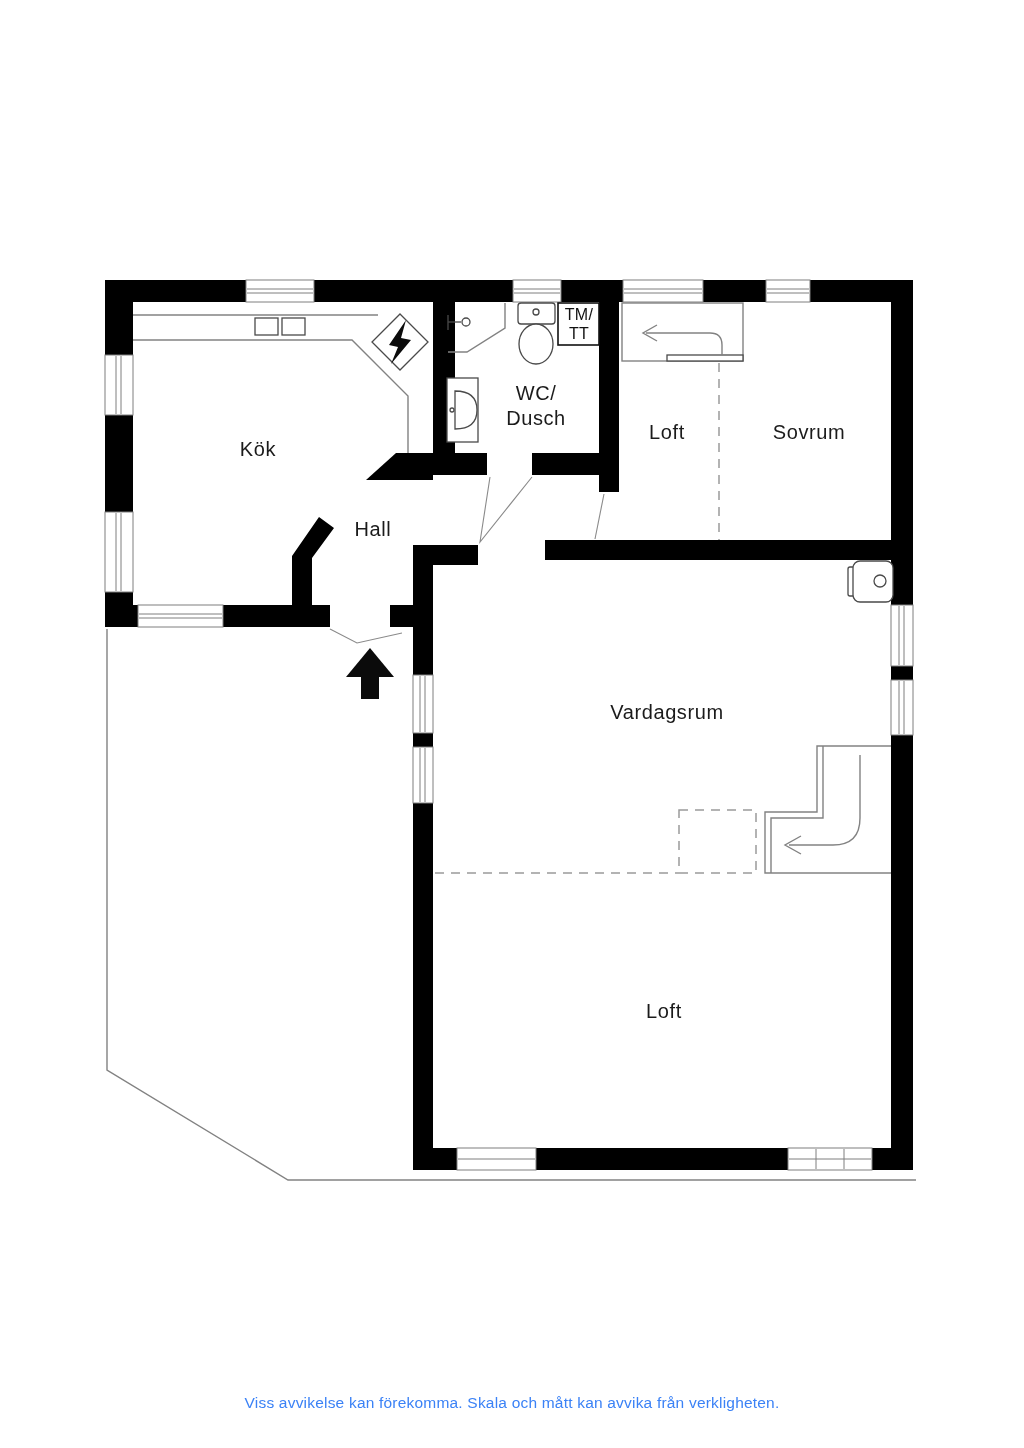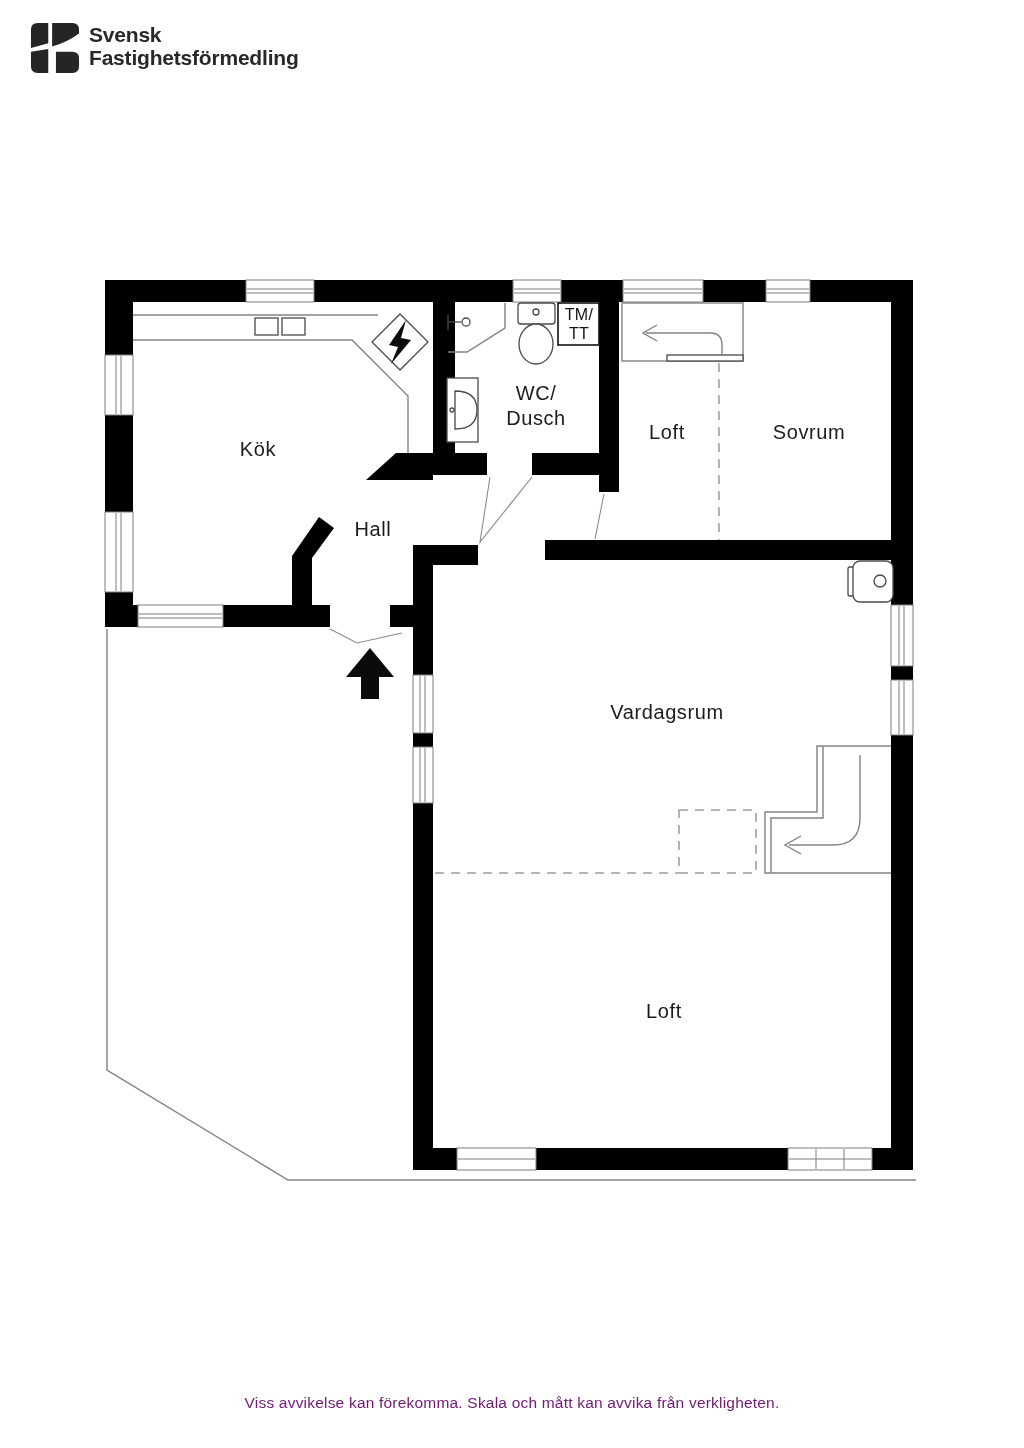--- a/index.html
+++ b/index.html
@@ -23,39 +23,27 @@
   .fixline{stroke:#4a4a4a;stroke-width:1.3;fill:none;}
   .dash{stroke:#9a9a9a;stroke-width:1.5;fill:none;stroke-dasharray:9 7;}
   .swing{stroke:#8a8a8a;stroke-width:1.1;fill:none;}
   .blackfill{fill:#0b0b0b;stroke:none;}
   .tmttbox{fill:#ffffff;stroke:#111111;stroke-width:1.6;}
   .room-label{fill:#1b1b1b;font-size:20px;letter-spacing:0.6px;text-anchor:middle;}
   .small-label{fill:#111111;font-size:16px;letter-spacing:0.3px;text-anchor:middle;}
 
   
   .footer{position:absolute;left:0;top:1394px;width:1024px;text-align:center;
-          font-size:15.5px;color:#701a75;letter-spacing:0.2px;}
+          font-size:15.5px;color:#3b82f6;letter-spacing:0.2px;}
 </style>
 </head>
 <body>
 
 <div class="page">
 
-  <div class="logo">
-    <svg class="logo-icon" viewBox="0 0 52 54">
-      <path d="M1,8 Q1,1 8,1 H19 V22 L1,27 Z"></path>
-      <path d="M1,31 L19,28 V53 H8 Q1,53 1,46 Z"></path>
-      <path d="M23,1 H44 Q51,1 51,8 V12 Q38,21.5 23,25.5 Z"></path>
-      <path d="M27,31 H44 Q51,31 51,38 V46 Q51,53 44,53 H27 Z"></path>
-    </svg>
-    <div class="logo-text">
-      <div>Svensk</div>
-      <div>Fastighetsförmedling</div>
-    </div>
-  </div>
 
   <svg class="plan" viewBox="0 0 1024 1448">
 
     <g>
       <path class="thin" d="M107,629 V1070 L288,1180 H916"></path>
     </g>
 
     <g>
       <rect class="wall" x="105" y="280" width="808" height="22"></rect>
       <rect class="wall" x="105" y="280" width="28" height="347"></rect>

